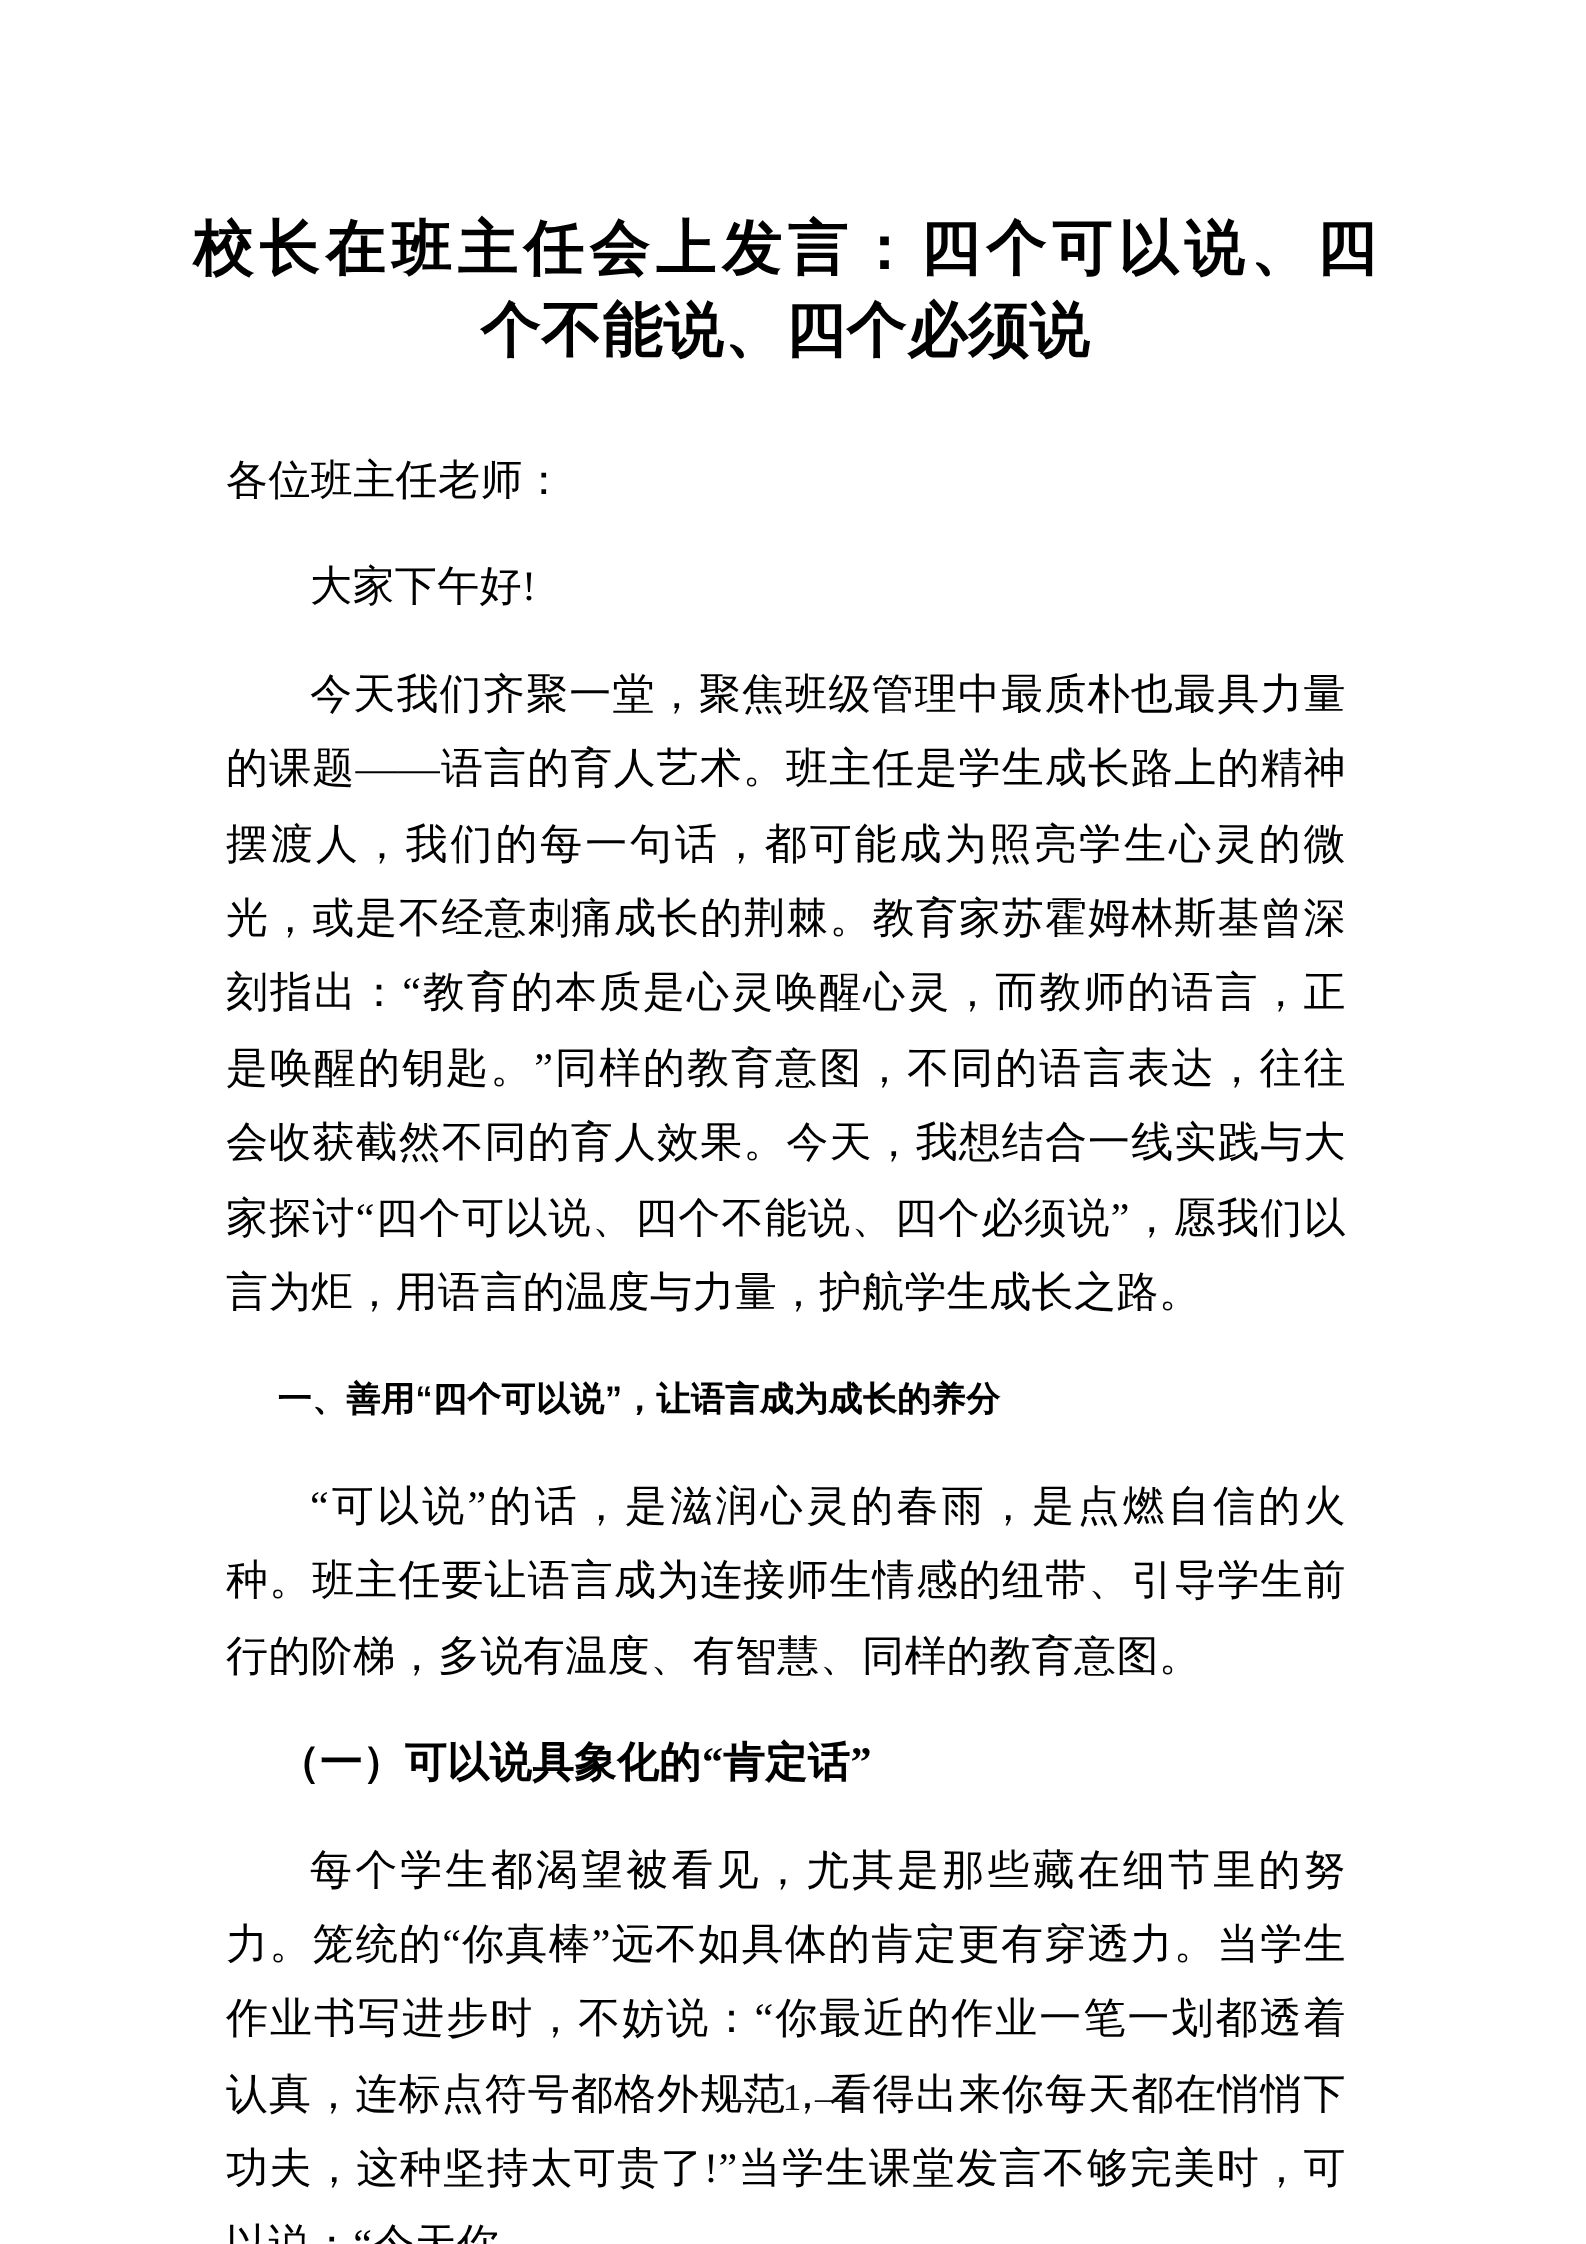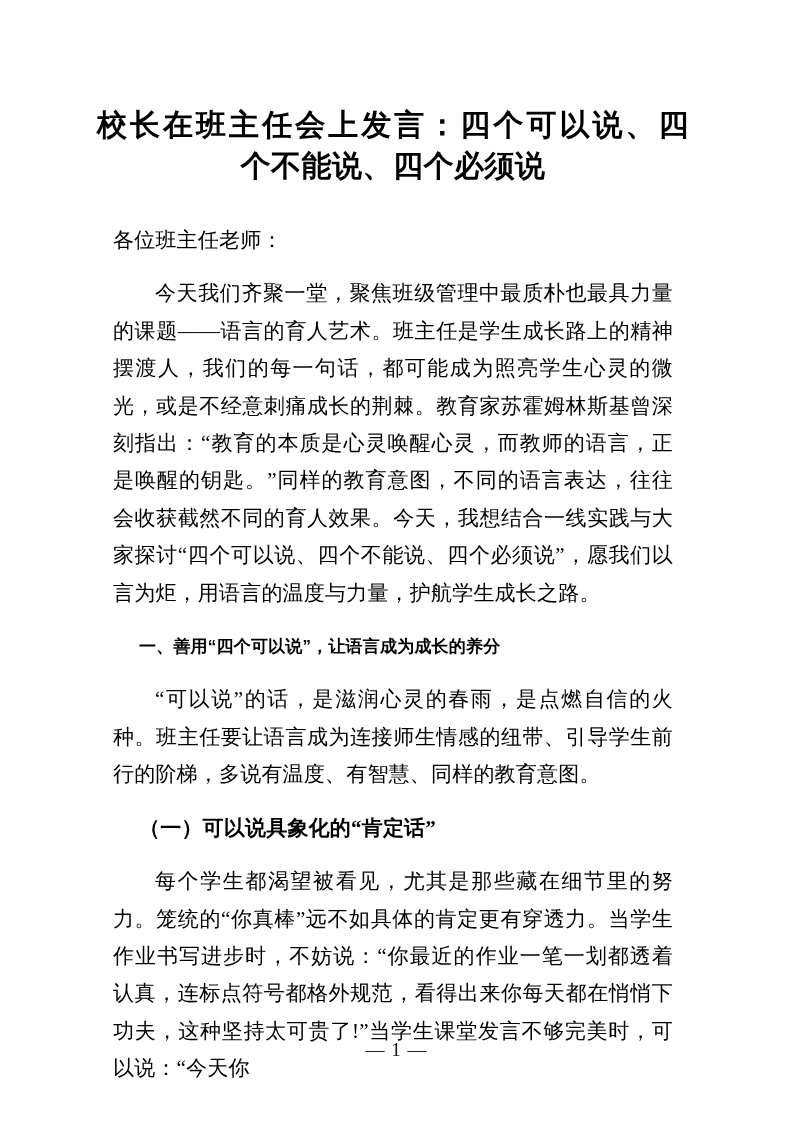--- a/index.html
+++ b/index.html
@@ -105,20 +105,21 @@
 
   <div class="content">
 
     <div class="doc-title">
       <span class="t-line1">校长在班主任会上发言：四个可以说、四</span>
       <span class="t-line2">个不能说、四个必须说</span>
     </div>
 
     <p class="body noindent">各位班主任老师：</p>
 
+    <p class="body indent">大家下午好!</p>
 
     <p class="body indent">今天我们齐聚一堂，聚焦班级管理中最质朴也最具力量的课题——语言的育人艺术。班主任是学生成长路上的精神摆渡人，我们的每一句话，都可能成为照亮学生心灵的微光，或是不经意刺痛成长的荆棘。教育家苏霍姆林斯基曾深刻指出：“教育的本质是心灵唤醒心灵，而教师的语言，正是唤醒的钥匙。”同样的教育意图，不同的语言表达，往往会收获截然不同的育人效果。今天，我想结合一线实践与大家探讨“四个可以说、四个不能说、四个必须说”，愿我们以言为炬，用语言的温度与力量，护航学生成长之路。</p>
 
     <h2 class="h1cn">一、善用“四个可以说”，让语言成为成长的养分</h2>
 
     <p class="body indent">“可以说”的话，是滋润心灵的春雨，是点燃自信的火种。班主任要让语言成为连接师生情感的纽带、引导学生前行的阶梯，多说有温度、有智慧、同样的教育意图。</p>
 
     <h3 class="h2cn">（一）可以说具象化的“肯定话”</h3>
 
     <p class="body indent">每个学生都渴望被看见，尤其是那些藏在细节里的努力。笼统的“你真棒”远不如具体的肯定更有穿透力。当学生作业书写进步时，不妨说：“你最近的作业一笔一划都透着认真，连标点符号都格外规范，看得出来你每天都在悄悄下功夫，这种坚持太可贵了!”当学生课堂发言不够完美时，可以说：“今天你</p>

